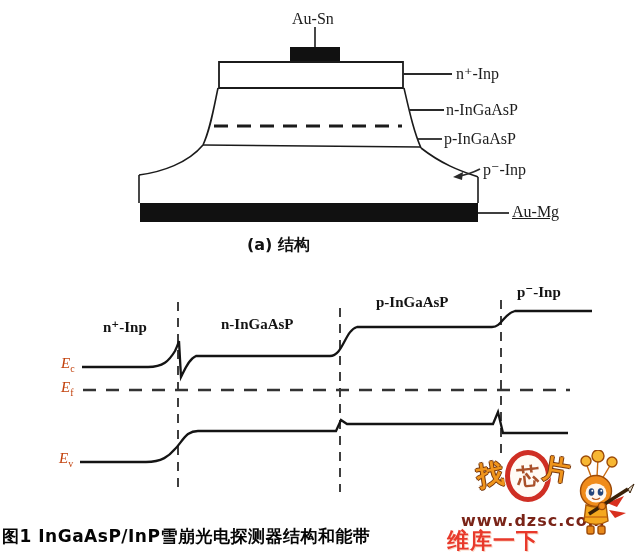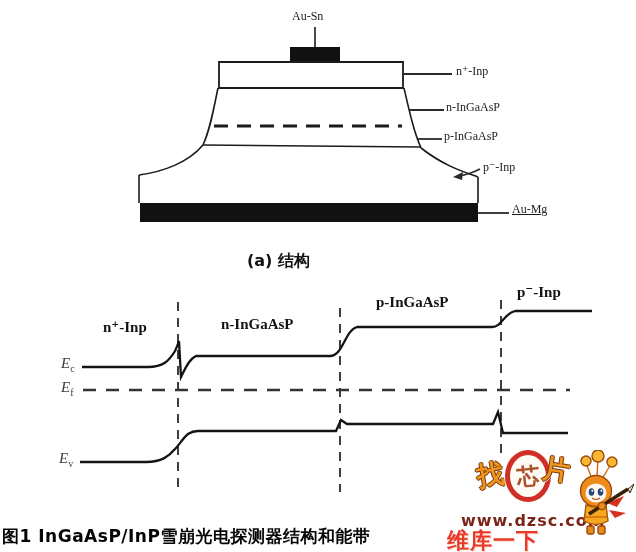--- a/index.html
+++ b/index.html
@@ -1,37 +1,37 @@
 <!DOCTYPE html>
 <html><head>
 <meta charset="utf-8">
 <style>
   html,body{margin:0;padding:0;}
   body{background:#e8e8e8;font-family:"Liberation Sans","DejaVu Sans",sans-serif;}
   #canvas{position:relative;width:636px;height:552px;background:#ffffff;overflow:hidden;}
   #figure-svg{position:absolute;left:0;top:0;width:636px;height:552px;}
   .lbl{position:absolute;color:#1c1c1c;font-family:"Liberation Serif","DejaVu Serif",serif;
-       font-size:12px;line-height:1.1;white-space:nowrap;}
+       font-size:16px;line-height:1.1;white-space:nowrap;}
   .reg{position:absolute;color:#141414;font-family:"Liberation Serif","DejaVu Serif",serif;
        font-weight:bold;font-size:15px;white-space:nowrap;}
-  .elabel{position:absolute;color:#404040;font-family:"Liberation Serif","DejaVu Serif",serif;
+  .elabel{position:absolute;color:#c2410c;font-family:"Liberation Serif","DejaVu Serif",serif;
        font-size:15px;font-style:italic;white-space:nowrap;}
   .elabel sub{font-size:10px;font-style:normal;}
   .cap{position:absolute;color:#111;font-weight:bold;font-size:16px;white-space:nowrap;
        font-family:"DejaVu Sans","Liberation Sans",sans-serif;}
   .figcap{position:absolute;left:2px;top:525px;color:#050505;font-weight:bold;font-size:17px;
        letter-spacing:0.5px;white-space:nowrap;font-family:"DejaVu Sans","Liberation Sans",sans-serif;}
   
   .lbl-ausn{left:292px;top:10px;}
   .lbl-l0{left:456px;top:65px;}
   .lbl-l1{left:446px;top:101px;}
   .lbl-l2{left:444px;top:130px;}
   .lbl-l3{left:483px;top:161px;}
   .lbl-l4{left:512px;top:203px;text-decoration:underline;}
-  .cap-a{left:247px;top:235px;margin-top:16px;}
+  .cap-a{left:247px;top:235px;}
   
   .reg-0{left:103px;top:318px;}
   .reg-1{left:221px;top:316px;}
   .reg-2{left:376px;top:294px;}
   .reg-3{left:517px;top:283px;}
   .e-c{left:61px;top:355px;}
   .e-f{left:61px;top:379px;}
   .e-v{left:59px;top:450px;text-align:center;}
   .cap-b{left:238px;top:491px;}
   

